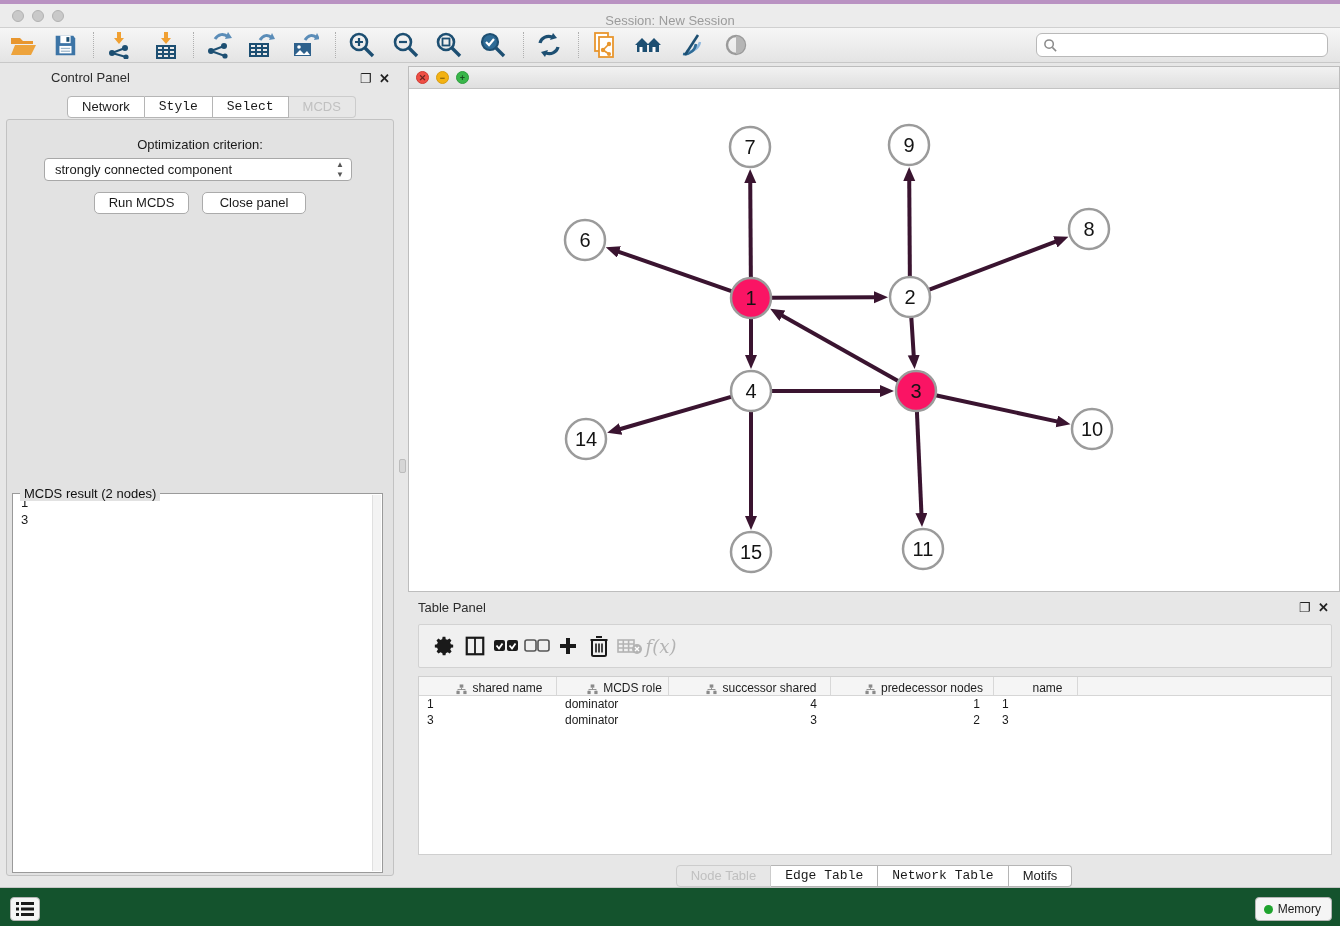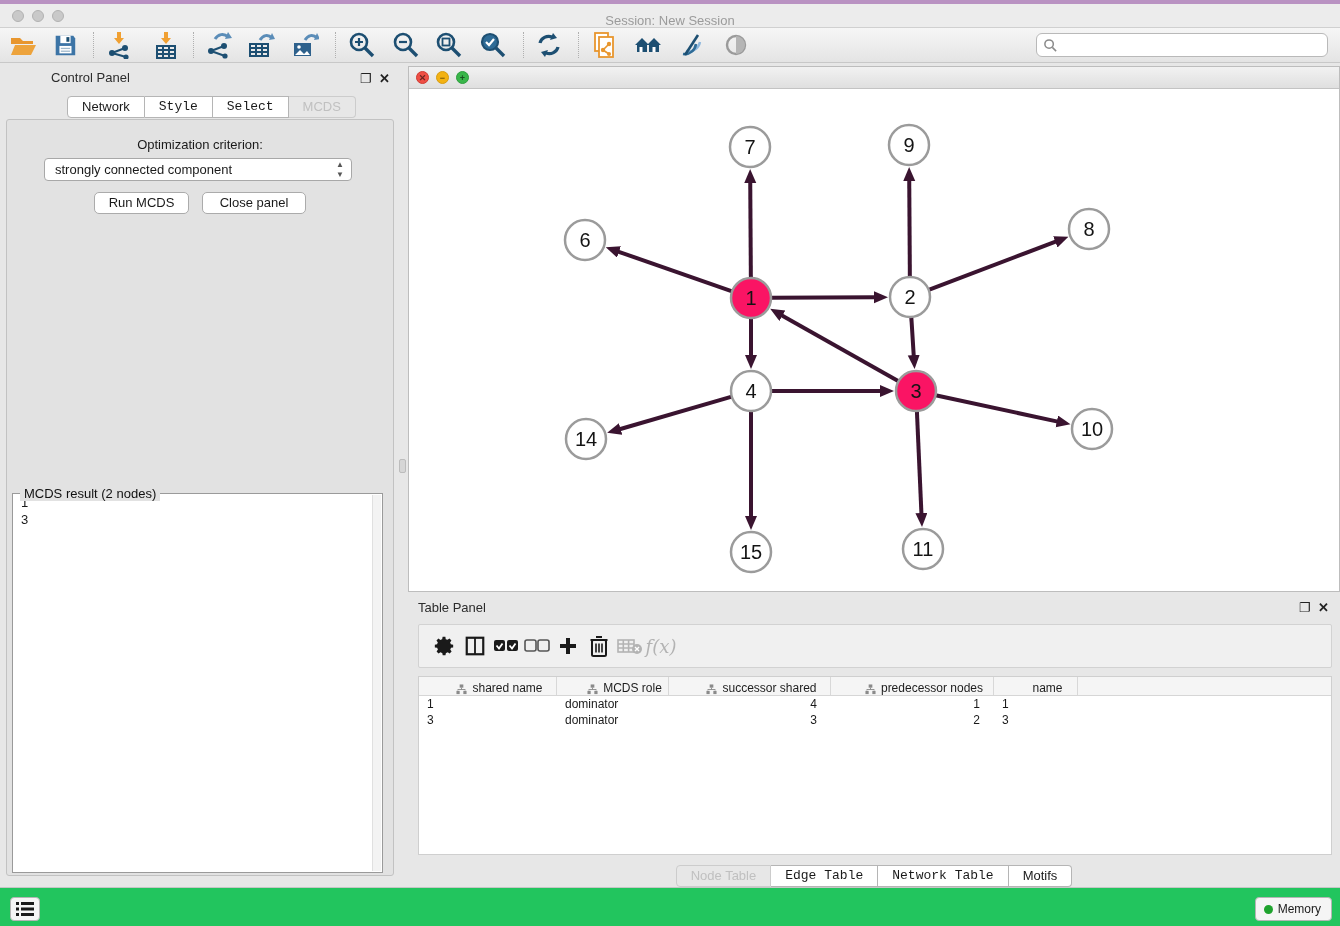--- a/index.html
+++ b/index.html
@@ -57,21 +57,21 @@
   .tablewrap { left:418px; top:676px; width:914px; height:179px; background:#fff; border:1px solid #cfcfcf; }
   .thead { display:flex; height:19px; background:#f5f5f5; border-bottom:1px solid #d6d6d6; }
   .th { font-size:12px; color:#1d1d1d; display:flex; align-items:flex-end; justify-content:center; gap:5px; border-right:1px solid #d8d8d8;padding-left:24px; }
   .trow { display:flex; height:16px; }
   .td { font-size:12px; line-height:16px; white-space:nowrap; overflow:hidden; }
   .c0 { width:138px; } .c1 { width:112px; } .c2 { width:162px; } .c3 { width:163px; } .c4 { width:84px; } .c5 { flex:1; border-right:none; }
   .tleft { padding-left:8px; } .tright { text-align:right; padding-right:14px; }
   .tp-tabs { left:408px; top:865px; width:932px; display:flex; justify-content:center; }
 
   
-  .statusbar { left:0; top:887px; width:1340px; height:39px; background:#22c55e; border-top:1px solid #c6c6c6; }
+  .statusbar { left:0; top:887px; width:1340px; height:39px; background:#14532d; border-top:1px solid #c6c6c6; }
   .sb-btn { background:#f5f5f5; border:1px solid #b5b5b5; border-radius:4px; cursor:pointer; }
   .memory-btn { right:8px; top:9px; height:24px; padding:0 10px 0 8px; display:flex; align-items:center; gap:5px; font-size:12px; }
   .memdot { width:9px; height:9px; border-radius:50%; background:#1fa32e; }
   .list-btn { left:10px; top:9px; width:30px; height:24px; display:flex; align-items:center; justify-content:center; }
 </style>
 </head>
 <body>
 
 <div class="abs purple-strip"></div>
 <div class="abs titlebar">

